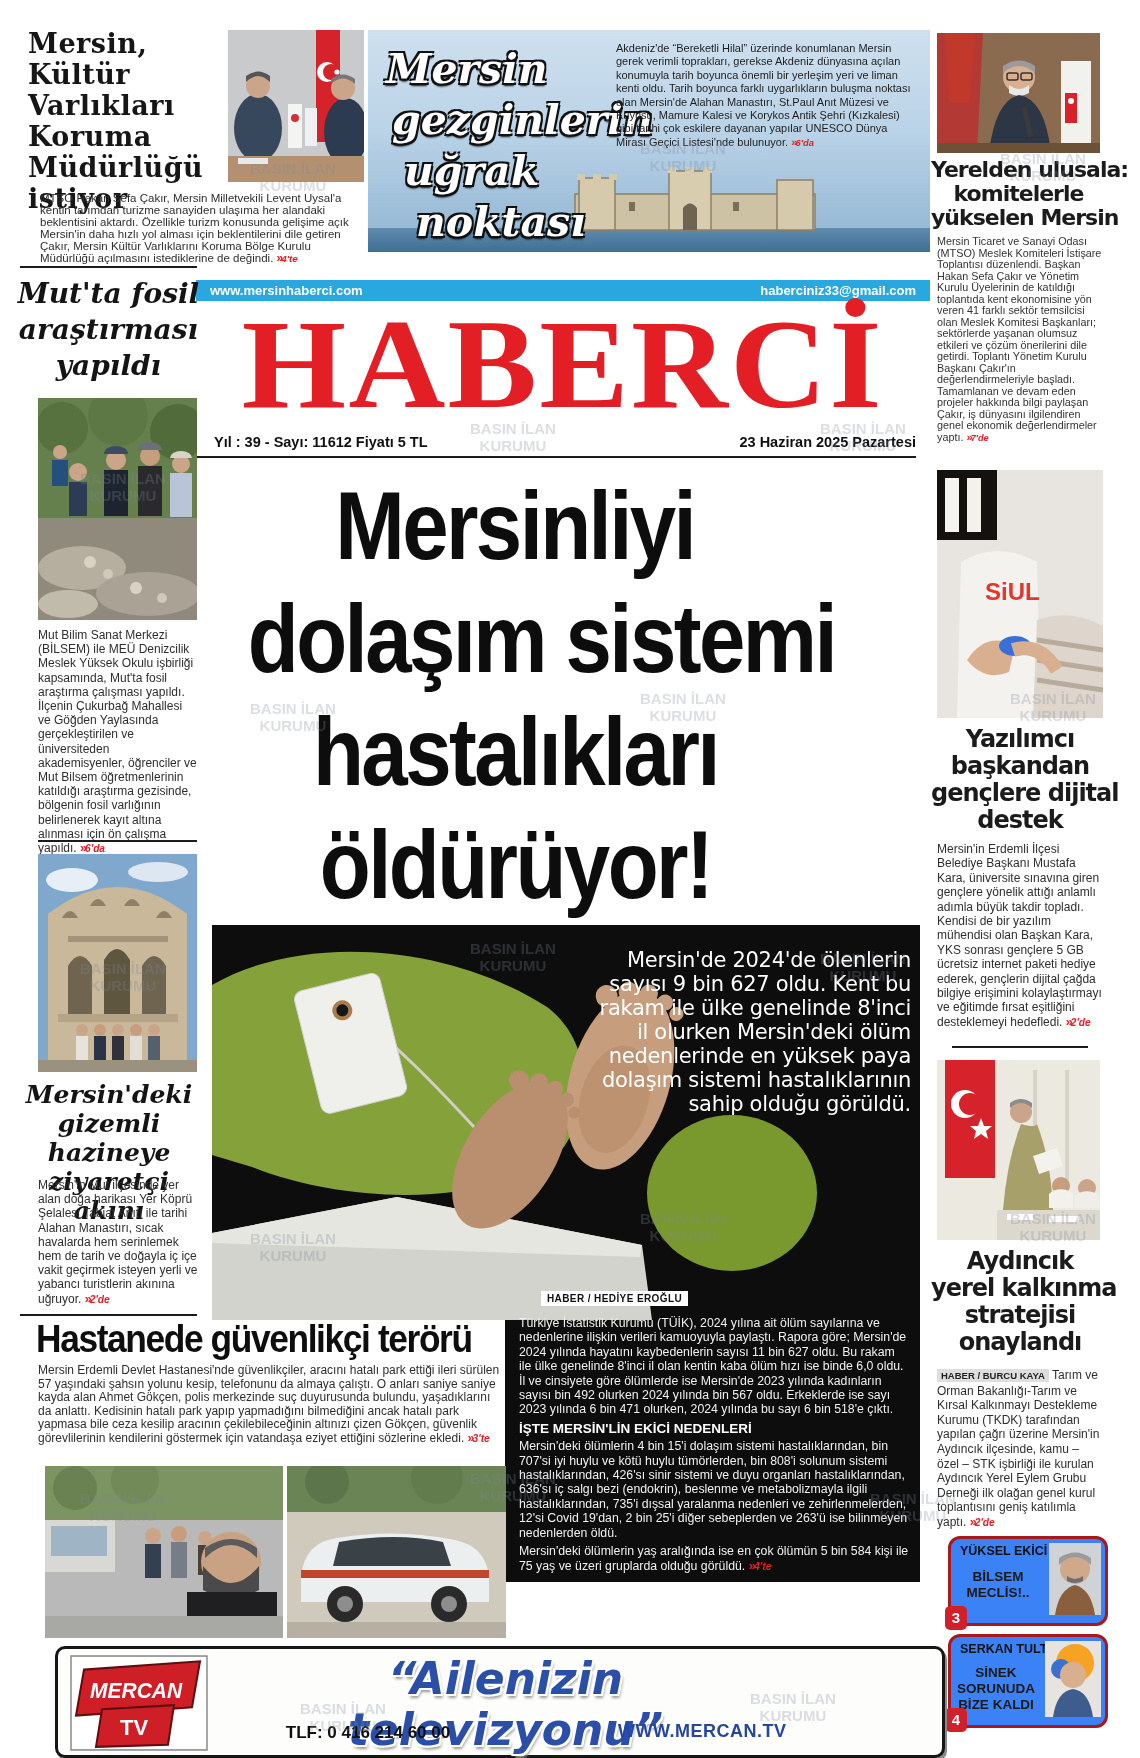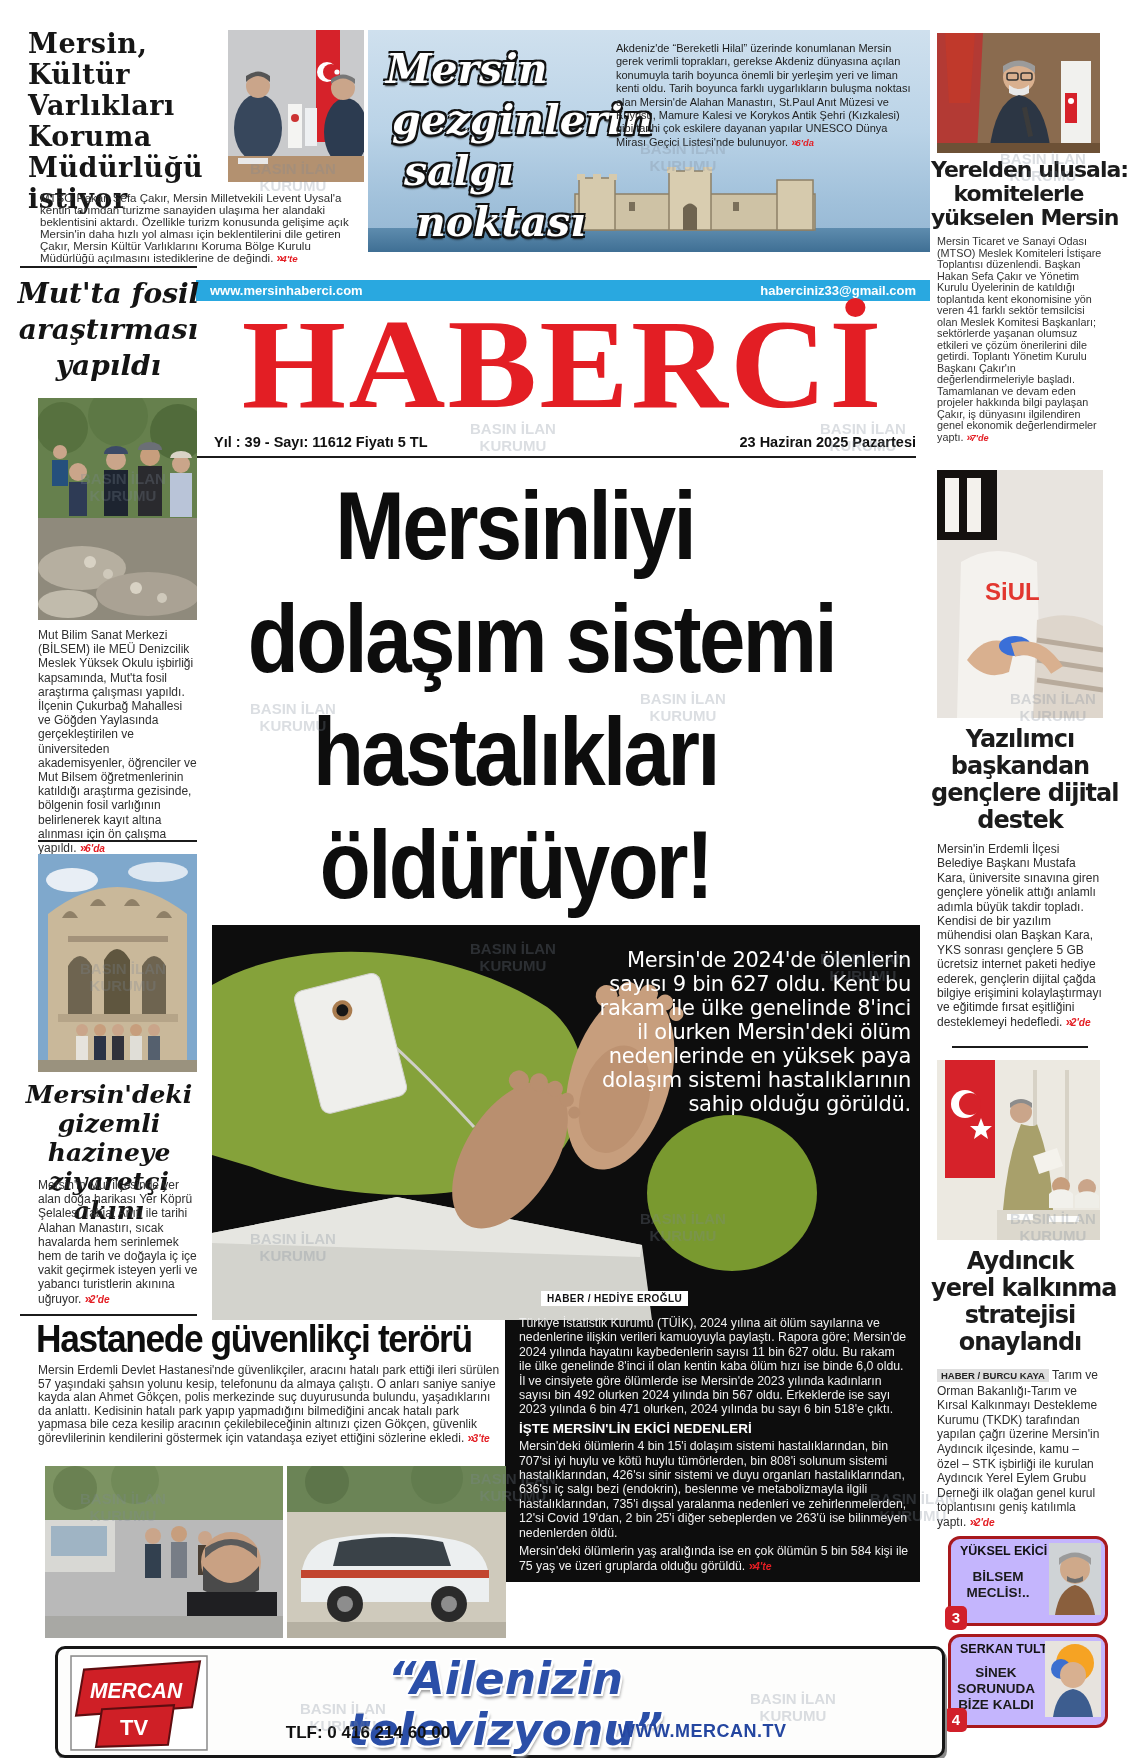--- a/index.html
+++ b/index.html
@@ -43,21 +43,21 @@
            display:inline-block;letter-spacing:0.4px;}
   .lead-body{color:#f0f0f0;font-size:12.3px;line-height:14.4px;}
   .lead-sub{color:#fff;font-weight:bold;font-size:13.5px;margin:5px 0 3px 0;}
   
   .sec-ttl{display:inline-block;transform:scaleX(0.93);transform-origin:0 50%;
            white-space:nowrap;font-weight:bold;font-size:38px;letter-spacing:-1.5px;color:#0e0e0e;}
   
   .sbt{color:#333;font-size:10.8px;line-height:11.5px;}
   .ctag{background:#dedede;color:#222;font-size:9.5px;font-weight:bold;padding:1px 4px;}
   
-  .colbox{border:3px solid #a8191d;border-radius:12px;background:#c4b5fd;}
+  .colbox{border:3px solid #a8191d;border-radius:12px;background:#3b82f6;}
   .colbox .nm{font-weight:bold;font-size:12.5px;color:#111;padding:5px 0 0 9px;}
   .colbox .ttl{font-weight:bold;font-size:13.5px;color:#1a1a1a;text-align:center;line-height:16px;}
   .badge{position:absolute;left:-6px;bottom:-7px;width:22px;height:24px;background:#d1202a;
          border-radius:5px;color:#fff;font-weight:bold;font-size:15px;text-align:center;line-height:24px;}
   
   .adbox{border:3px solid #161616;border-radius:10px;background:#fdfdfc;box-shadow:2px 3px 0 #8a8a8a;}
   .slogan{font-family:"DejaVu Sans",sans-serif;font-style:italic;font-weight:bold;font-size:44px;
           color:#2b4fa8;text-align:center;
           text-shadow:-2px -2px 0 #fff,2px -2px 0 #fff,-2px 2px 0 #fff,2px 2px 0 #fff,2px 4px 3px #9a9a9a;}
   .adphone{font-weight:bold;font-size:17px;color:#101010;}
@@ -115,21 +115,21 @@
           <rect x="122" y="3" width="9" height="6" fill="#d9cdb0"></rect>
           <rect x="140" y="3" width="9" height="6" fill="#d9cdb0"></rect>
         <path d="M120,66 L120,44 q7,-9 14,0 L134,66 Z" fill="#6f6450"></path>
         <rect x="66" y="38" width="6" height="9" fill="#7a6f5a"></rect>
           <rect x="170" y="38" width="6" height="9" fill="#7a6f5a"></rect>
       </svg>
     </div>
     <div class="abs script-head" style="left:18px;top:14px;width:240px;">
       <span style="display:block;">Mersin</span>
       <span style="display:block;margin-left:6px;">gezginlerin</span>
-      <span style="display:block;margin-left:18px;">salgı</span>
+      <span style="display:block;margin-left:18px;">uğrak</span>
       <span style="display:block;margin-left:30px;">noktası</span>
     </div>
     <div class="abs sky-body" style="left:248px;top:12px;width:302px;">
       <span>Akdeniz'de “Bereketli Hilal” üzerinde konumlanan Mersin gerek verimli toprakları, gerekse Akdeniz dünyasına açılan konumuyla tarih boyunca önemli bir yerleşim yeri ve liman kenti oldu. Tarih boyunca farklı uygarlıkların buluşma noktası olan Mersin'de Alahan Manastırı, St.Paul Anıt Müzesi ve Kuyusu, Mamure Kalesi ve Korykos Antik Şehri (Kızkalesi) gibi tarihi çok eskilere dayanan yapılar UNESCO Dünya Mirası Geçici Listesi'nde bulunuyor.</span>
       <span class="jump-ic">»</span><span class="jump-pg">6'da</span>
     </div>
   </div>
 
   <div class="abs" style="left:937px;top:33px;width:163px;height:120px;">
     <svg width="100%" height="100%" viewBox="0 0 163 120" preserveAspectRatio="none">

